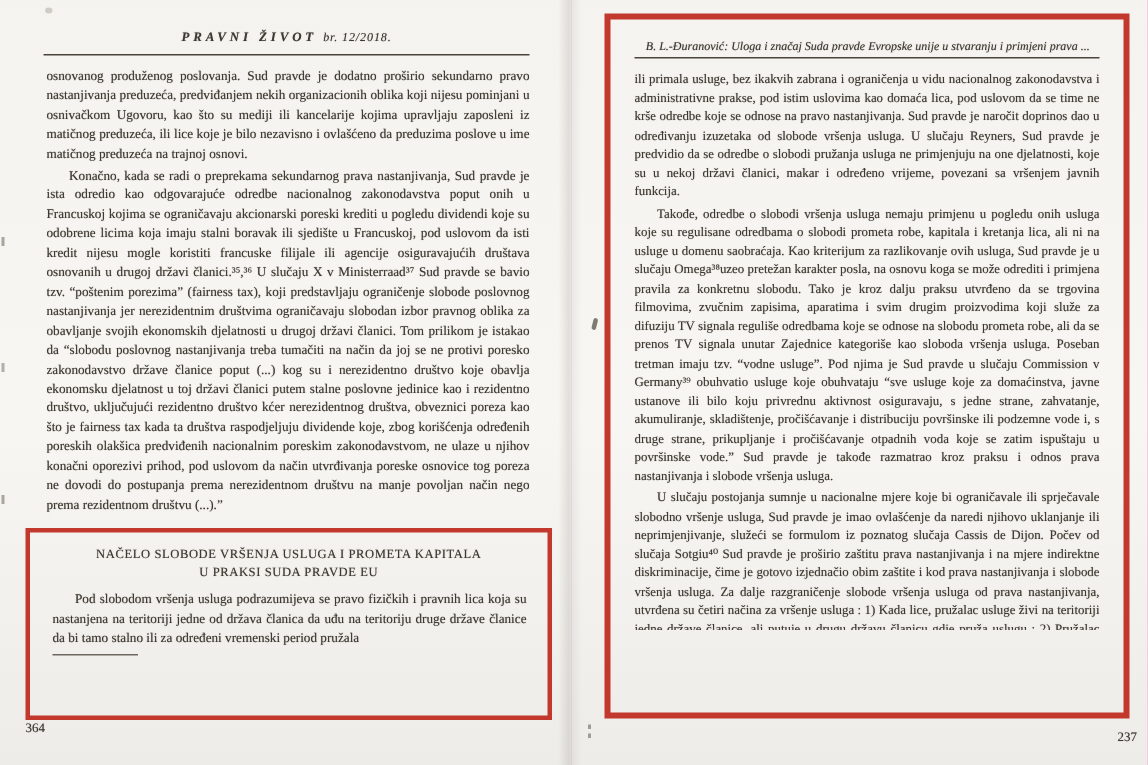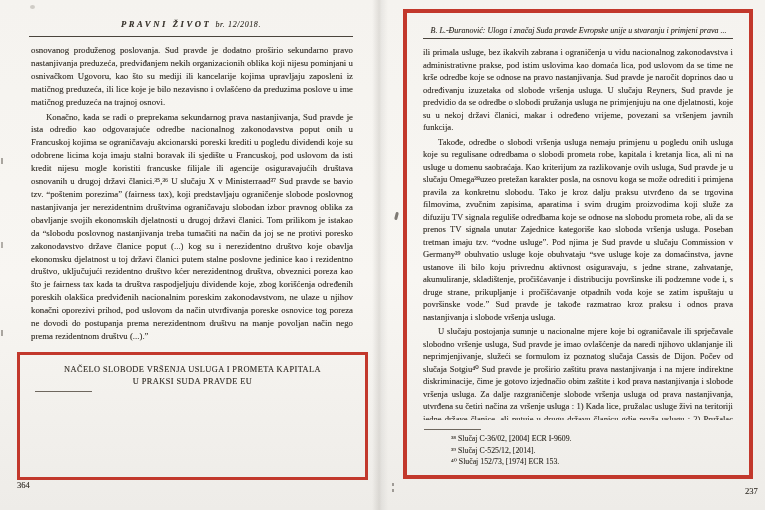--- a/index.html
+++ b/index.html
@@ -65,45 +65,38 @@
     <div class="body lp-body">
       <p>osnovanog produženog poslovanja. Sud pravde je dodatno proširio sekundarno pravo nastanjivanja preduzeća, predviđanjem nekih organizacionih oblika koji nijesu pominjani u osnivačkom Ugovoru, kao što su mediji ili kancelarije kojima upravljaju zaposleni iz matičnog preduzeća, ili lice koje je bilo nezavisno i ovlašćeno da preduzima poslove u ime matičnog preduzeća na trajnoj osnovi.</p>
       <p>Konačno, kada se radi o preprekama sekundarnog prava nastanjivanja, Sud pravde je ista odredio kao odgovarajuće odredbe nacionalnog zakonodavstva poput onih u Francuskoj kojima se ograničavaju akcionarski poreski krediti u pogledu dividendi koje su odobrene licima koja imaju stalni boravak ili sjedište u Francuskoj, pod uslovom da isti kredit nijesu mogle koristiti francuske filijale ili agencije osiguravajućih društava osnovanih u drugoj državi članici.³⁵,³⁶ U slučaju X v Ministerraad³⁷ Sud pravde se bavio tzv. “poštenim porezima” (fairness tax), koji predstavljaju ograničenje slobode poslovnog nastanjivanja jer nerezidentnim društvima ograničavaju slobodan izbor pravnog oblika za obavljanje svojih ekonomskih djelatnosti u drugoj državi članici. Tom prilikom je istakao da “slobodu poslovnog nastanjivanja treba tumačiti na način da joj se ne protivi poresko zakonodavstvo države članice poput (...) kog su i nerezidentno društvo koje obavlja ekonomsku djelatnost u toj državi članici putem stalne poslovne jedinice kao i rezidentno društvo, uključujući rezidentno društvo kćer nerezidentnog društva, obveznici poreza kao što je fairness tax kada ta društva raspodjeljuju dividende koje, zbog korišćenja određenih poreskih olakšica predviđenih nacionalnim poreskim zakonodavstvom, ne ulaze u njihov konačni oporezivi prihod, pod uslovom da način utvrđivanja poreske osnovice tog poreza ne dovodi do postupanja prema nerezidentnom društvu na manje povoljan način nego prema rezidentnom društvu (...).”</p>
     </div>
 
     <div class="hbox hbox-left">
       <div class="box-heading">
         <div>NAČELO SLOBODE VRŠENJA USLUGA I PROMETA KAPITALA</div>
         <div>U PRAKSI SUDA PRAVDE EU</div>
       </div>
+      <p class="box-para">Pod slobodom vršenja usluga podrazumijeva se pravo fizičkih i pravnih lica koja su nastanjena na teritoriji jedne od država članica da uđu na teritoriju druge države članice da bi tamo stalno ili za određeni vremenski period pružala</p>
       <div class="fn-rule"></div>
     </div>
 
     <div class="page-number pn-left">364</div>
   </div>
 
   <div class="page right">
     <div class="hbox hbox-right">
       <div class="rp-header">B. L.-Đuranović: Uloga i značaj Suda pravde Evropske unije u stvaranju i primjeni prava ...</div>
       <div class="rp-rule"></div>
 
       <div class="body rp-body">
         <p>ili primala usluge, bez ikakvih zabrana i ograničenja u vidu nacionalnog zakonodavstva i administrativne prakse, pod istim uslovima kao domaća lica, pod uslovom da se time ne krše odredbe koje se odnose na pravo nastanjivanja. Sud pravde je naročit doprinos dao u određivanju izuzetaka od slobode vršenja usluga. U slučaju Reyners, Sud pravde je predvidio da se odredbe o slobodi pružanja usluga ne primjenjuju na one djelatnosti, koje su u nekoj državi članici, makar i određeno vrijeme, povezani sa vršenjem javnih funkcija.</p>
         <p>Takođe, odredbe o slobodi vršenja usluga nemaju primjenu u pogledu onih usluga koje su regulisane odredbama o slobodi prometa robe, kapitala i kretanja lica, ali ni na usluge u domenu saobraćaja. Kao kriterijum za razlikovanje ovih usluga, Sud pravde je u slučaju Omega³⁸uzeo pretežan karakter posla, na osnovu koga se može odrediti i primjena pravila za konkretnu slobodu. Tako je kroz dalju praksu utvrđeno da se trgovina filmovima, zvučnim zapisima, aparatima i svim drugim proizvodima koji služe za difuziju TV signala reguliše odredbama koje se odnose na slobodu prometa robe, ali da se prenos TV signala unutar Zajednice kategoriše kao sloboda vršenja usluga. Poseban tretman imaju tzv. “vodne usluge”. Pod njima je Sud pravde u slučaju Commission v Germany³⁹ obuhvatio usluge koje obuhvataju “sve usluge koje za domaćinstva, javne ustanove ili bilo koju privrednu aktivnost osiguravaju, s jedne strane, zahvatanje, akumuliranje, skladištenje, pročišćavanje i distribuciju površinske ili podzemne vode i, s druge strane, prikupljanje i pročišćavanje otpadnih voda koje se zatim ispuštaju u površinske vode.” Sud pravde je takođe razmatrao kroz praksu i odnos prava nastanjivanja i slobode vršenja usluga.</p>
         <p>U slučaju postojanja sumnje u nacionalne mjere koje bi ograničavale ili sprječavale slobodno vršenje usluga, Sud pravde je imao ovlašćenje da naredi njihovo uklanjanje ili neprimjenjivanje, služeći se formulom iz poznatog slučaja Cassis de Dijon. Počev od slučaja Sotgiu⁴⁰ Sud pravde je proširio zaštitu prava nastanjivanja i na mjere indirektne diskriminacije, čime je gotovo izjednačio obim zaštite i kod prava nastanjivanja i slobode vršenja usluga. Za dalje razgraničenje slobode vršenja usluga od prava nastanjivanja, utvrđena su četiri načina za vršenje usluga : 1) Kada lice, pružalac usluge živi na teritoriji jedne države članice, ali putuje u drugu državu članicu gdje pruža uslugu ; 2) Pružalac usluge pruža uslu-</p>
       </div>
 
-      <div class="rp-foot">
-        <div class="fn-rule"></div>
-        <div class="footnotes">
-          <div class="fn">³⁸ Slučaj C-36/02, [2004] ECR I-9609.</div>
-          <div class="fn">³⁹ Slučaj C-525/12, [2014].</div>
-          <div class="fn">⁴⁰ Slučaj 152/73, [1974] ECR 153.</div>
-        </div>
-      </div>
     </div>
 
     <div class="page-number pn-right">237</div>
   </div>
 
   <div class="spine"></div>
 
   <div class="artifact a1"></div>
   <div class="artifact a2"></div>
   <div class="artifact a3"></div>

